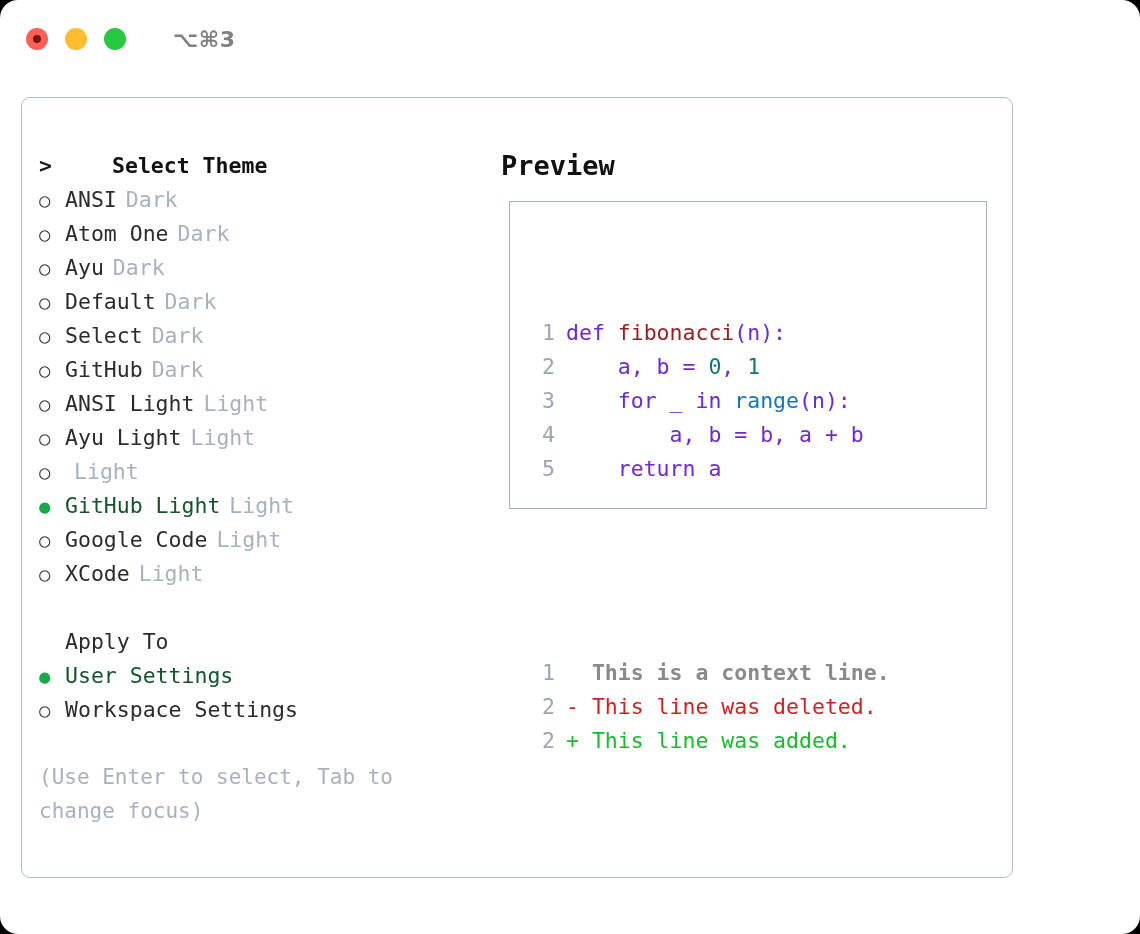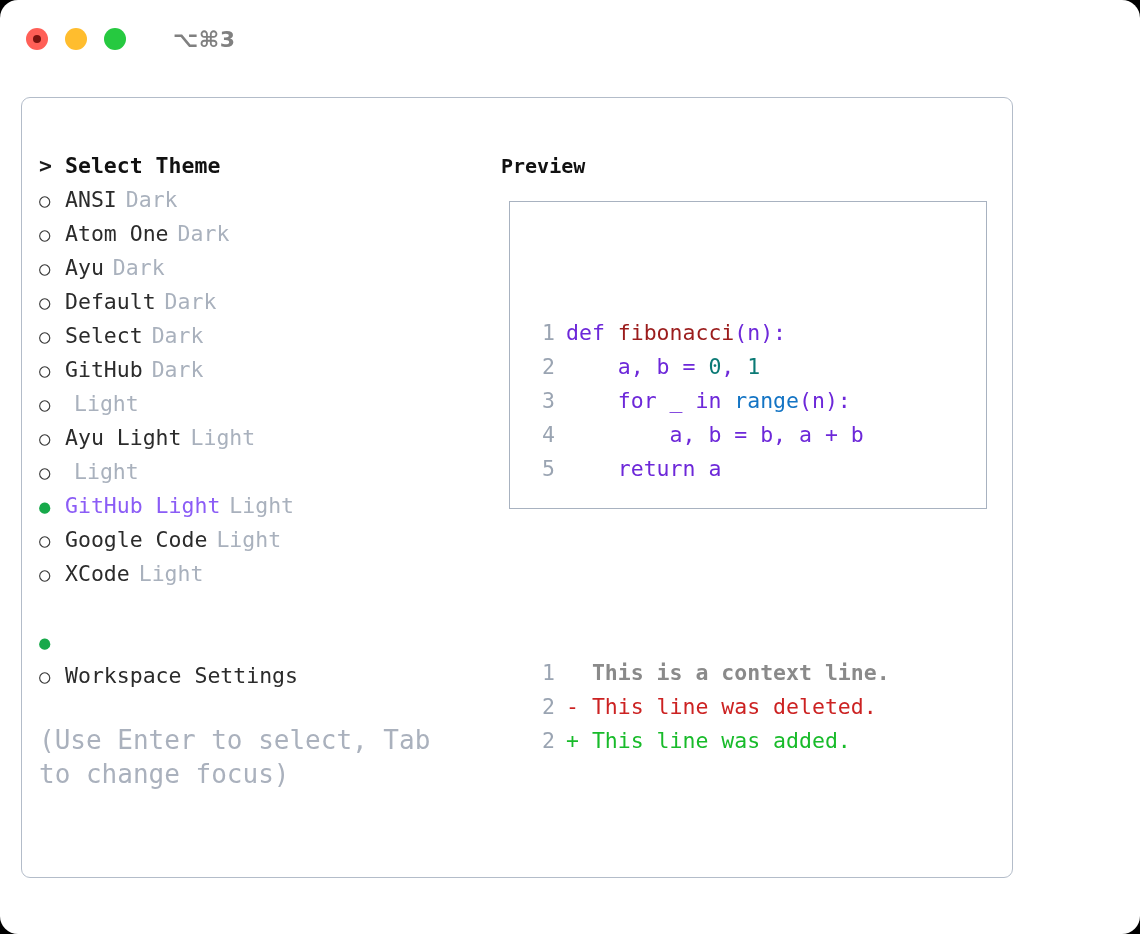--- a/index.html
+++ b/index.html
@@ -120,50 +120,51 @@
   .marker.radio-on {
     color: #17a94a;
     font-size: 19px;
   }
   .label-text {
     color: #2b2b2b;
   }
   .header-row .label-text {
     font-weight: bold;
     color: #111111;
+    margin-left: 47px;
   }
   .row.selected .label-text {
-    color: #8b5cf6;
+    color: #14532d;
   }
   .tag {
     color: #a9b1bd;
     margin-left: 9px;
   }
   .spacer-row { height: 34px; }
 
   .hint {
     position: absolute;
     left: 17px;
-    top: 625px;
+    top: 662px;
     width: 415px;
-    font-size: 26px;
+    font-size: 21px;
     line-height: 34px;
     color: #aab1bd;
     white-space: pre-wrap;
   }
 
   
   .right-pane {
     position: absolute;
     left: 479px;
     top: 51px;
     width: 490px;
   }
   .preview-title {
-    font-size: 20px;
+    font-size: 27px;
     line-height: 34px;
     font-weight: bold;
     color: #111111;
   }
   .preview-box {
     position: absolute;
     left: 8px;
     top: 52px;
     width: 478px;
     height: 308px;
@@ -228,33 +229,37 @@
           <span class="label-text">Select Theme</span>
         </div>
 
         <div id="theme-list">
             <div class="row"><span class="marker radio-off">○</span><span class="label-text">ANSI</span><span class="tag">Dark</span></div>
             <div class="row"><span class="marker radio-off">○</span><span class="label-text">Atom One</span><span class="tag">Dark</span></div>
             <div class="row"><span class="marker radio-off">○</span><span class="label-text">Ayu</span><span class="tag">Dark</span></div>
             <div class="row"><span class="marker radio-off">○</span><span class="label-text">Default</span><span class="tag">Dark</span></div>
             <div class="row"><span class="marker radio-off">○</span><span class="label-text">Select</span><span class="tag">Dark</span></div>
             <div class="row"><span class="marker radio-off">○</span><span class="label-text">GitHub</span><span class="tag">Dark</span></div>
-            <div class="row"><span class="marker radio-off">○</span><span class="tag">Light</span></div>
+            <div class="row"><span class="marker radio-off">○</span><span class="label-text">ANSI Light</span><span class="tag">Light</span></div>
             <div class="row"><span class="marker radio-off">○</span><span class="label-text">Ayu Light</span><span class="tag">Light</span></div>
             <div class="row"><span class="marker radio-off">○</span><span class="tag">Light</span></div>
             <div class="row selected"><span class="marker radio-on">●</span><span class="label-text">GitHub Light</span><span class="tag">Light</span></div>
             <div class="row"><span class="marker radio-off">○</span><span class="label-text">Google Code</span><span class="tag">Light</span></div>
             <div class="row"><span class="marker radio-off">○</span><span class="label-text">XCode</span><span class="tag">Light</span></div>
           </div>
 
         <div class="spacer-row"></div>
 
+        <div class="row">
+          <span class="marker"></span>
+          <span class="label-text">Apply To</span>
+        </div>
 
         <div id="apply-list">
-            <div class="row selected"><span class="marker radio-on">●</span></div>
+            <div class="row selected"><span class="marker radio-on">●</span><span class="label-text">User Settings</span></div>
             <div class="row"><span class="marker radio-off">○</span><span class="label-text">Workspace Settings</span></div>
           </div>
       </div>
 
       <div class="hint">(Use Enter to select, Tab to change focus)</div>
 
       <div class="right-pane">
         <div class="preview-title">Preview</div>
 
         <div class="preview-box">

